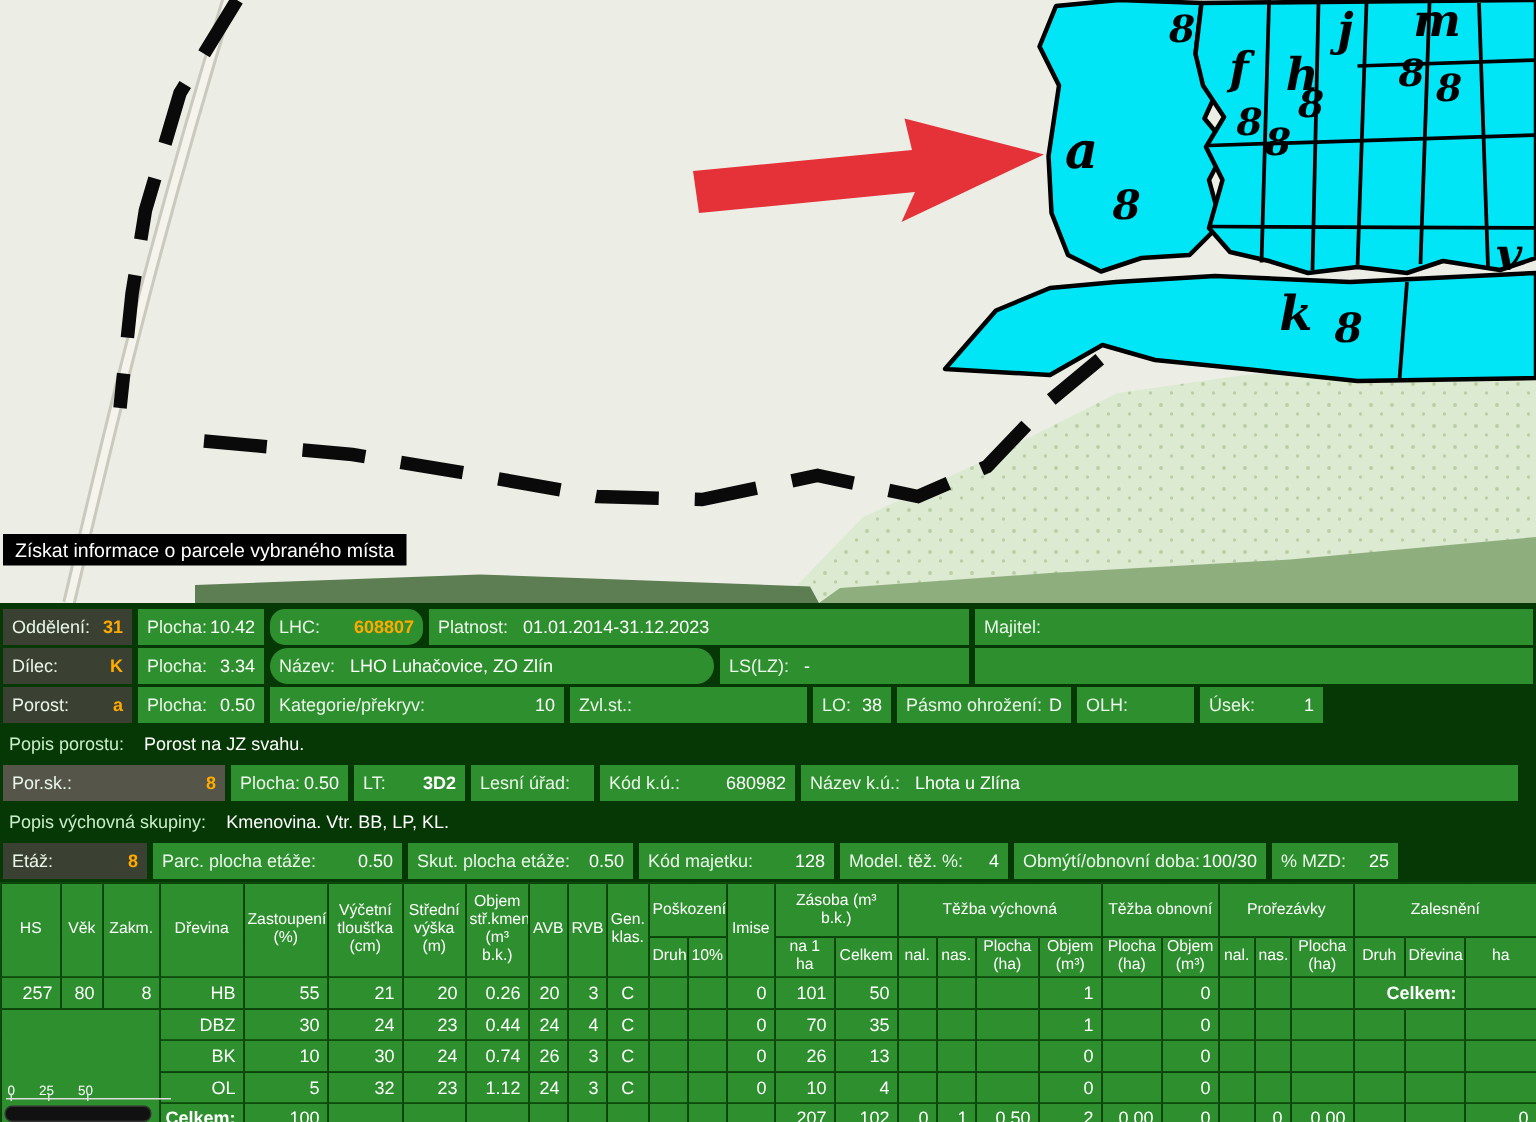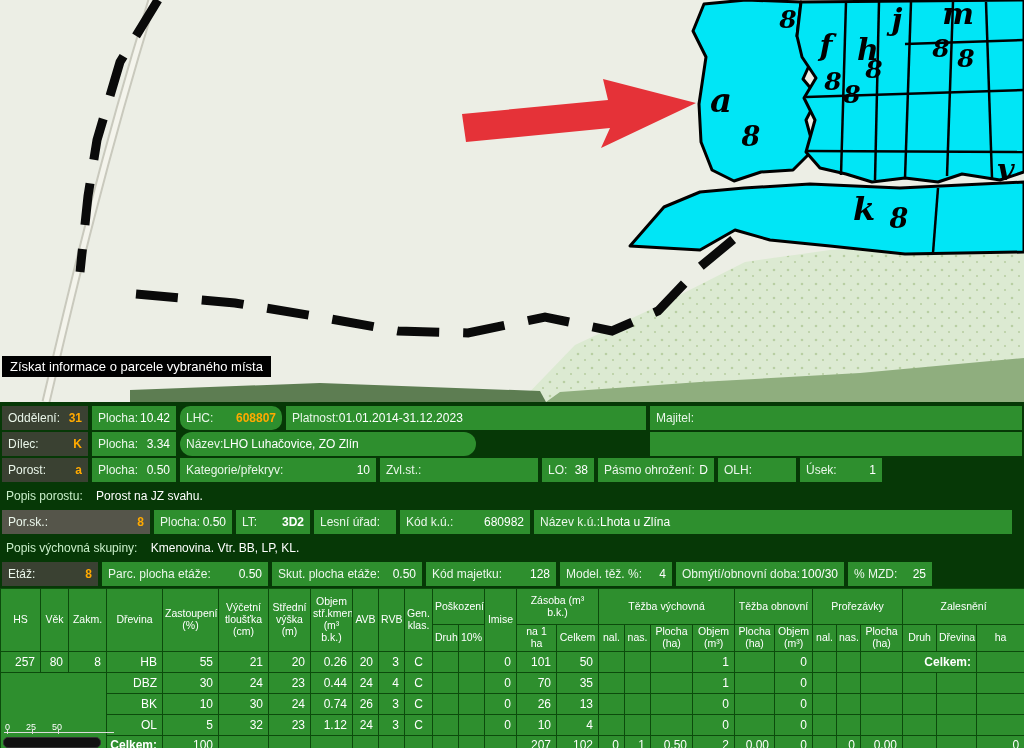--- a/index.html
+++ b/index.html
@@ -12,21 +12,21 @@
   #tooltip{position:absolute;left:2px;top:356px;background:#000;color:#fff;font-size:13px;
            padding:3px 8px;white-space:nowrap;z-index:5;}
   
   #panel{position:absolute;top:402px;left:0;width:1024px;height:186px;background:#063806;}
   .prow{position:absolute;left:0;right:16px;height:24px;text-decoration:underline;}
   .cell{position:absolute;top:0;height:24px;background:#2e8f2e;color:#fff;font-size:12px;
         display:flex;align-items:center;justify-content:space-between;
         padding:0 6px;box-sizing:border-box;white-space:nowrap;overflow:hidden;}
   .cell.dark{background:#3a4132;}
   .cell.gray{background:#55554a;}
-  .cell.lval{justify-content:flex-start;}
+  .cell.lval{justify-content:flex-start;gap:10px;}
   .lbl{color:#eaf6ea;}
   .val{color:#fff;}
   .val.orange{color:#ffaa00;font-weight:bold;}
   .val.bold{font-weight:bold;}
   .textrow{position:absolute;left:0;right:0;height:24px;line-height:24px;font-size:12px;
            padding-left:6px;white-space:nowrap;}
   .textrow .lbl{color:#c9eec9;margin-right:10px;}
   .textrow .val{color:#fff;}
   
   #tablewrap{position:absolute;top:588px;left:0;width:1024px;height:160px;background:#063806;}
@@ -150,20 +150,24 @@
         <span class="lbl">Dílec:</span>
         <span class="val orange">K</span>
       </div>
       <div class="cell" style="left:92px;width:84px;">
         <span class="lbl">Plocha:</span>
         <span class="val">3.34</span>
       </div>
       <div class="cell lval" style="left:180px;width:296px;border-radius:12px;">
         <span class="lbl">Název:</span>
         <span class="val">LHO Luhačovice, ZO Zlín</span>
+      </div>
+      <div class="cell lval" style="left:480px;width:166px;">
+        <span class="lbl">LS(LZ):</span>
+        <span class="val">-</span>
       </div>
       <div class="cell" style="left:650px;width:372px;"></div>
     </div>
 
     <div class="prow" style="top:56px;">
       <div class="cell dark" style="left:2px;width:86px;">
         <span class="lbl">Porost:</span>
         <span class="val orange">a</span>
       </div>
       <div class="cell" style="left:92px;width:84px;">

